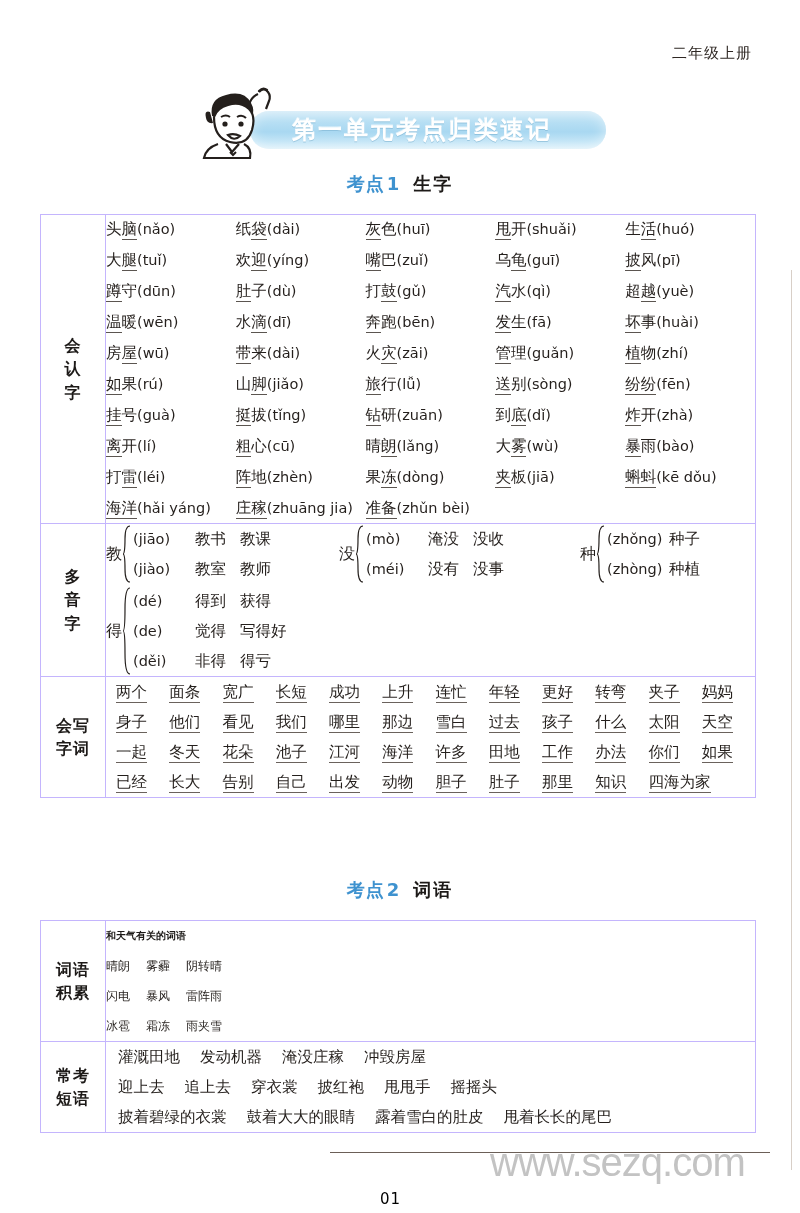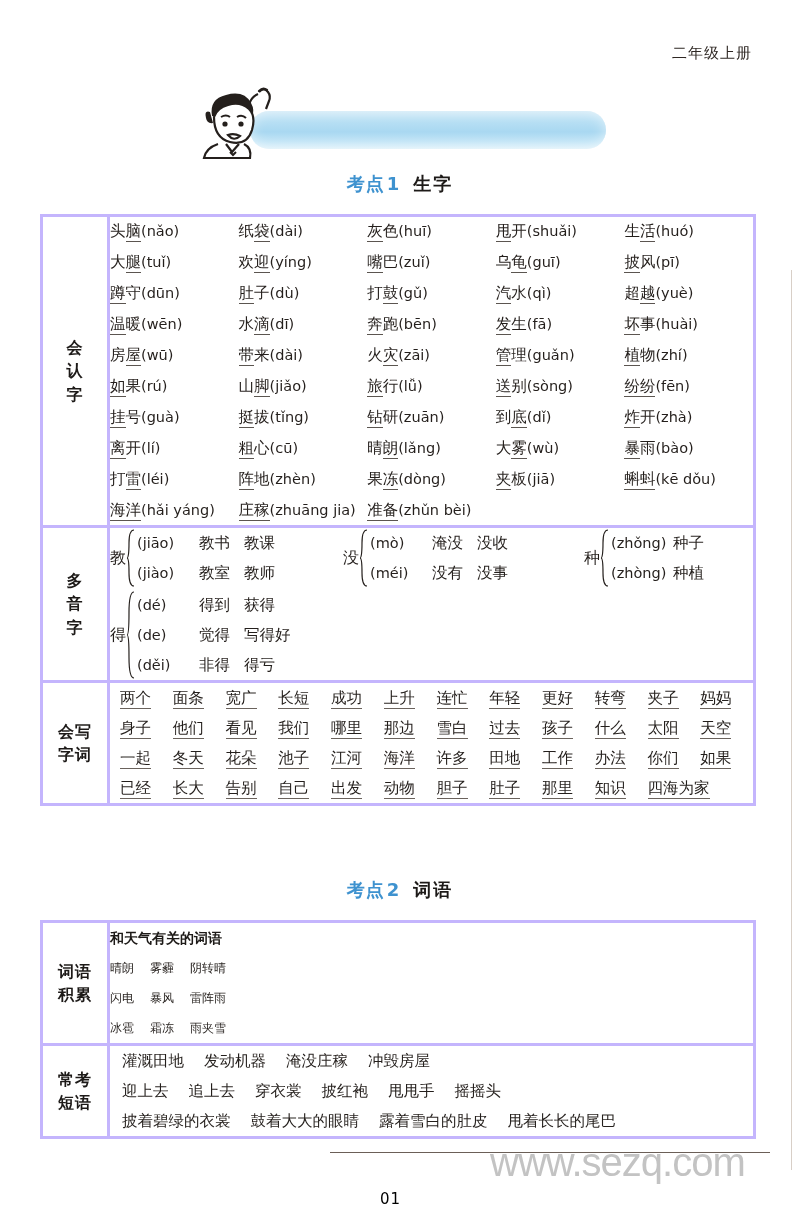--- a/index.html
+++ b/index.html
@@ -93,21 +93,21 @@
 
   
   .tbl {
     position: absolute;
     border-collapse: collapse;
     border: 1px solid #5b5550;
     table-layout: fixed;
     background: #fff;
   }
   .tbl td {
-    border: 3px solid #c4b5fd;
+    border: 1px solid #c4b5fd;
     vertical-align: middle;
     padding: 0;
   }
   .rowlabel {
     width: 64px;
     text-align: center;
     font-weight: bold;
     font-size: 16px;
     letter-spacing: 1px;
     font-family: "DejaVu Sans", "Liberation Sans", sans-serif;
@@ -189,21 +189,21 @@
   }
   .hx-item span {
     border-bottom: 1px solid #6a625c;
     padding-bottom: 1px;
   }
   .hx-item.wide { grid-column: span 2; }
 
   
   .wl-title {
     font-weight: bold;
-    font-size: 14px;
+    font-size: 10px;
     line-height: 30px;
     font-family: "DejaVu Sans", "Liberation Sans", sans-serif;
     color: #1d1a18;
   }
   .wl-line {
     font-size: 12px;
     line-height: 30px;
     font-family: "DejaVu Serif", "Liberation Serif", serif;
     white-space: nowrap;
   }
@@ -274,20 +274,21 @@
     <circle cx="29" cy="38" r="2.6" fill="#241f1c"></circle>
     <circle cx="45" cy="38" r="2.6" fill="#241f1c"></circle>
     <path d="M25 31 q5 -3 9 0" fill="none" stroke="#241f1c" stroke-width="2"></path>
     <path d="M41 31 q5 -3 9 1" fill="none" stroke="#241f1c" stroke-width="2"></path>
     <path d="M32 49 q6 7 12 1 q-6 -3 -12 -1 z" fill="#fff" stroke="#241f1c" stroke-width="2.2"></path>
 
     <path d="M22 58 q-12 4 -14 14 l46 0 q2 -10 -6 -14" fill="#fff" stroke="#241f1c" stroke-width="2.2"></path>
     <path d="M30 58 l6 8 l7 -8" fill="none" stroke="#241f1c" stroke-width="2.2"></path>
     <path d="M34 66 l3 3 l3 -3" fill="none" stroke="#241f1c" stroke-width="2"></path>
   </svg>
+  <div class="banner-text">第一单元考点归类速记</div>
 </div>
 
 <div class="kaodian" style="top:172px">
   <span class="kd-label">考点</span><span class="kd-num">1</span><span class="kd-title">生字</span>
 </div>
 
 <table class="tbl" style="left:40px; top:214px; width:716px;">
   <tbody>
       <tr>
     <td class="rowlabel">

